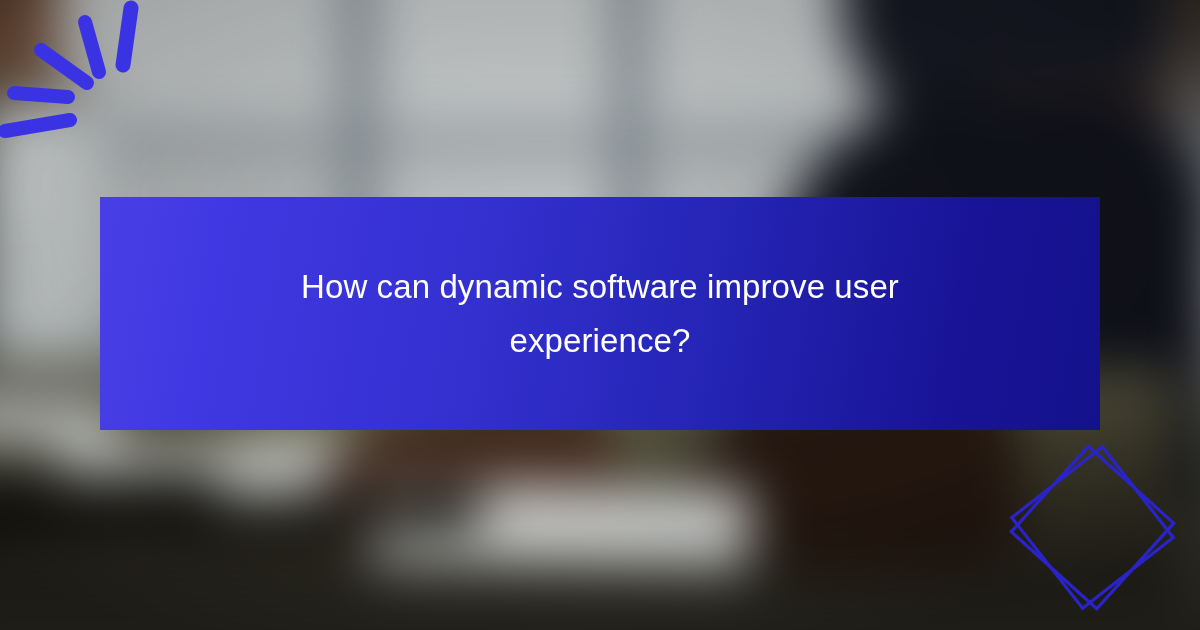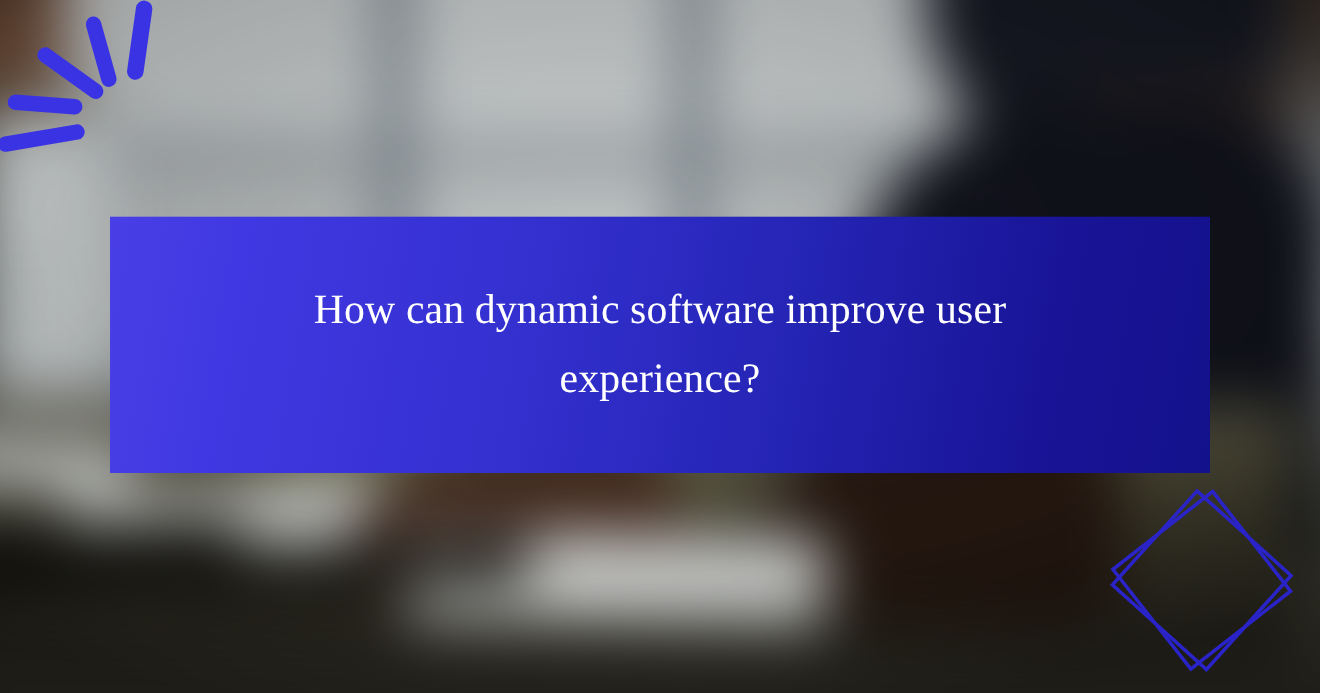--- a/index.html
+++ b/index.html
@@ -187,22 +187,22 @@
     height: 233px;
     background: linear-gradient(100deg, #4a3fe6 0%, #4038e2 12%, #3330cf 38%, #2424b4 62%, #191497 84%, #14118c 100%);
     display: flex;
     align-items: center;
     justify-content: center;
     box-sizing: border-box;
     padding: 0 70px;
   }
   .banner-title {
     color: #ffffff;
-    font-family: Liberation Serif, serif;
-    font-size: 38px;
+    font-family: Liberation Sans, sans-serif;
+    font-size: 33px;
     font-weight: 400;
     line-height: 1.62;
     text-align: center;
     letter-spacing: 0.1px;
     max-width: 700px;
   }
 </style>
 </head>
 <body>
 

